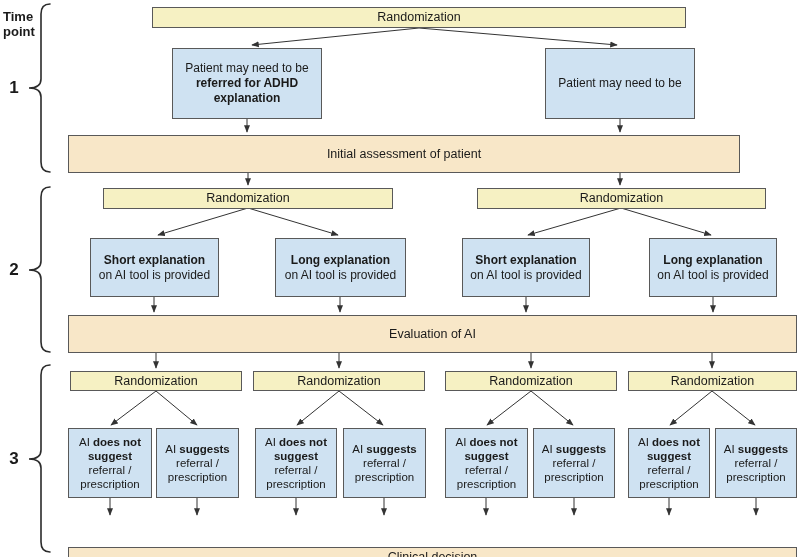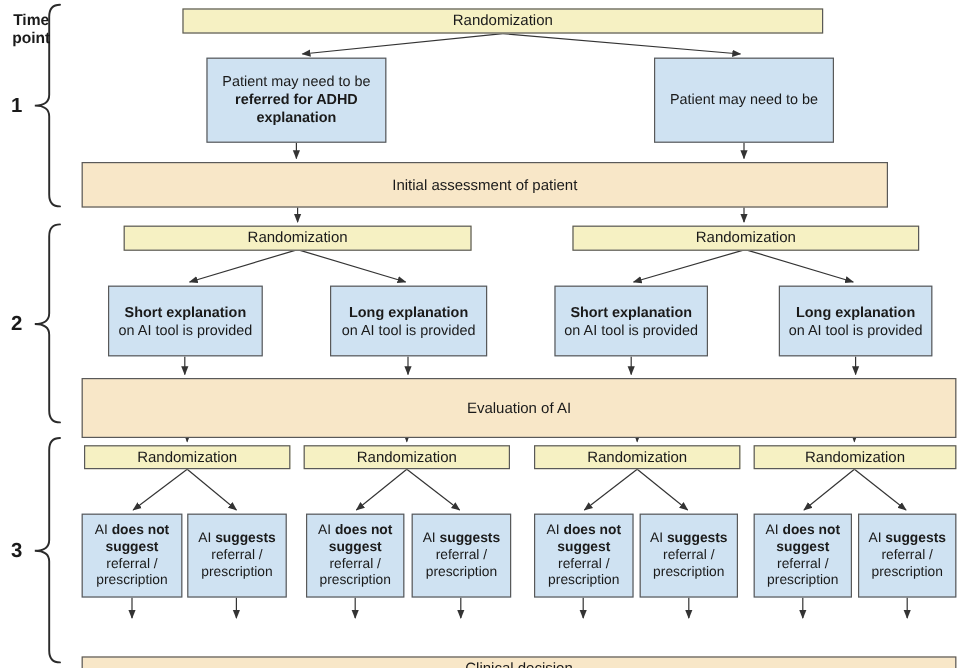--- a/index.html
+++ b/index.html
@@ -21,21 +21,21 @@
     position:absolute;border:1px solid var(--border);
     display:flex;align-items:center;justify-content:center;
     text-align:center;line-height:15px;
   }
   .rand{background:var(--randomization-fill);font-size:12.5px;}
   .band{background:var(--stage-fill);font-size:12.5px;}
   .option{background:var(--option-fill);font-size:12px;padding:2px;}
   .option .blk{display:block;}
   .option3{background:var(--option-fill);font-size:11.5px;line-height:14px;padding:2px;}
   .sideLabel{position:absolute;left:3px;top:9px;width:46px;font-weight:bold;
-    font-size:13px;line-height:15px;text-align:center;}
+    font-size:13px;line-height:15px;text-align:left;}
   .tpNum{position:absolute;left:2px;width:24px;height:20px;font-weight:bold;
     font-size:17px;line-height:20px;text-align:center;}
   svg.overlay{position:absolute;left:0;top:0;pointer-events:none;}
   b{font-weight:bold;}
 </style>
 </head>
 <body>
 
 <div id="canvas">
 
@@ -144,21 +144,21 @@
       <span class="blk">on AI tool is provided</span>
     </div>
   </div>
   <div class="box option" style="left:649px;top:238px;width:128px;height:59px">
     <div>
       <b class="blk">Long explanation</b>
       <span class="blk">on AI tool is provided</span>
     </div>
   </div>
 
-  <div class="box band" style="left:68px;top:315px;width:729px;height:50px">
+  <div class="box band" style="left:68px;top:315px;width:729px;height:38px">
     <span>Evaluation of AI</span>
   </div>
 
   <div class="box rand" style="left:70px;top:371px;width:172px;height:20px">
     <span>Randomization</span>
   </div>
   <div class="box rand" style="left:253px;top:371px;width:172px;height:20px">
     <span>Randomization</span>
   </div>
   <div class="box rand" style="left:445px;top:371px;width:172px;height:20px">

